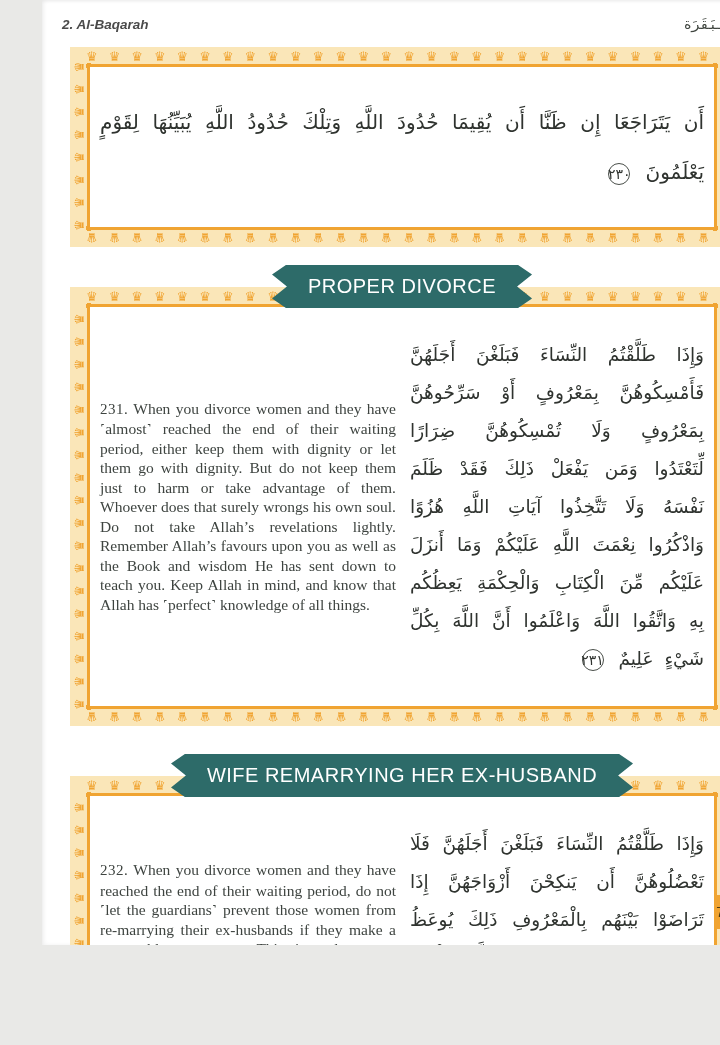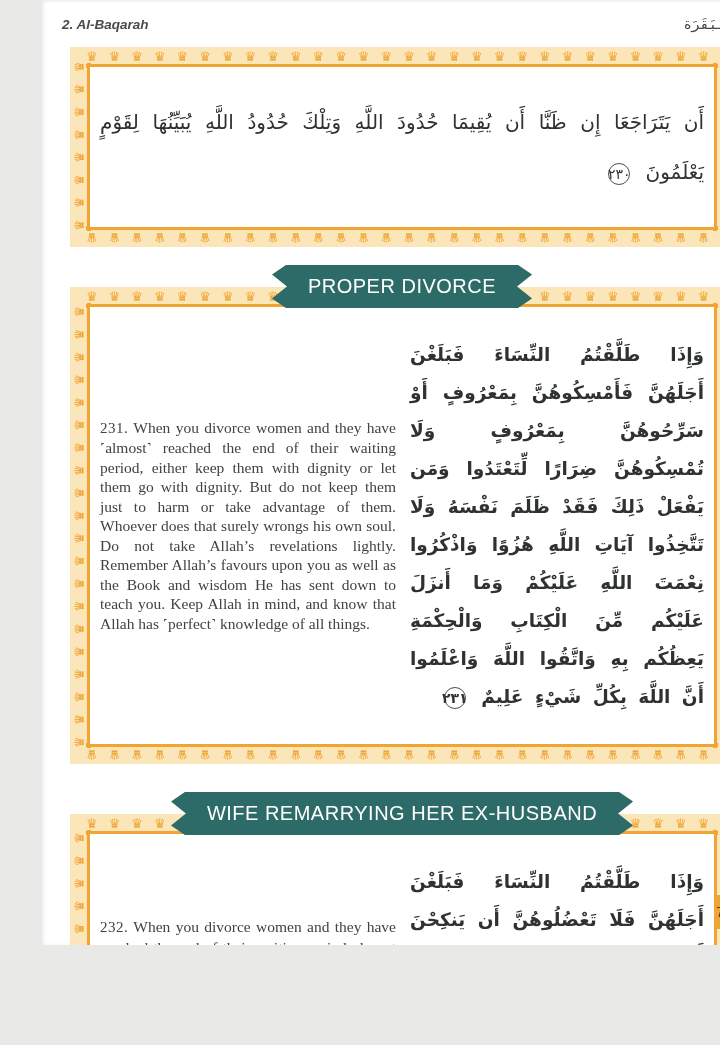--- a/index.html
+++ b/index.html
@@ -29,21 +29,21 @@
   .cols{display:flex;gap:14px;align-items:center;}
   .col-eng{flex:0 0 296px;}
   .col-ara{flex:1;}
   
   .eng{font-size:15.5px;line-height:19.5px;color:#3e4440;text-align:justify;}
   .vnum{font-size:15px;letter-spacing:.5px;}
   
   .ara{direction:rtl;font-family:"DejaVu Sans",sans-serif;color:#2f332f;text-align:justify;
        text-align-last:right;}
   .ara-lg{font-size:20px;line-height:50px;word-spacing:5px;}
-  .ara-md{font-size:18.5px;line-height:38px;word-spacing:5px;font-weight:bold;}
+  .ara-md{font-size:18.5px;line-height:38px;word-spacing:5px;}
   .ayah{display:inline-flex;align-items:center;justify-content:center;width:20px;height:20px;
         border:1.5px solid #4a4f4a;border-radius:50%;font-size:14px;line-height:1;vertical-align:middle;
         margin-right:4px;box-shadow:0 0 0 1px #fff inset;}
   
   .banner{position:absolute;top:-22px;left:50%;transform:translateX(-50%);z-index:3;
           background:#2d6b69;color:#fff;font-family:"Liberation Sans","DejaVu Sans",sans-serif;
           font-size:20px;letter-spacing:.5px;white-space:nowrap;padding:10px 36px;
           clip-path:polygon(14px 0,calc(100% - 14px) 0,100% 22%,calc(100% - 15px) 50%,100% 78%,
                     calc(100% - 14px) 100%,14px 100%,0 78%,15px 50%,0 22%);}
   

